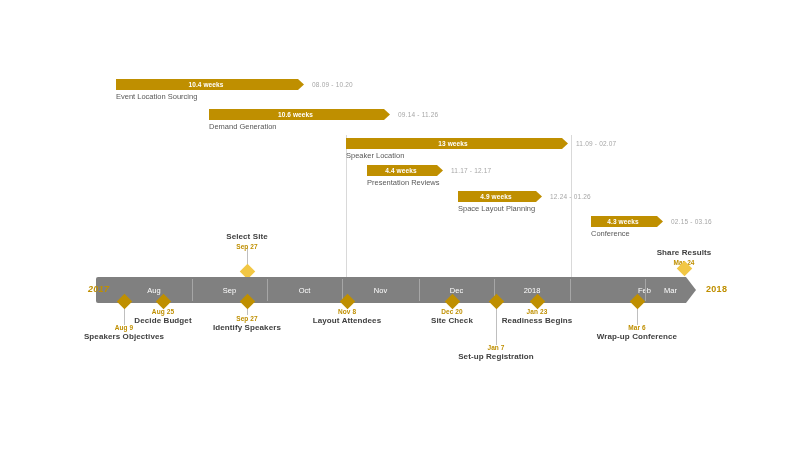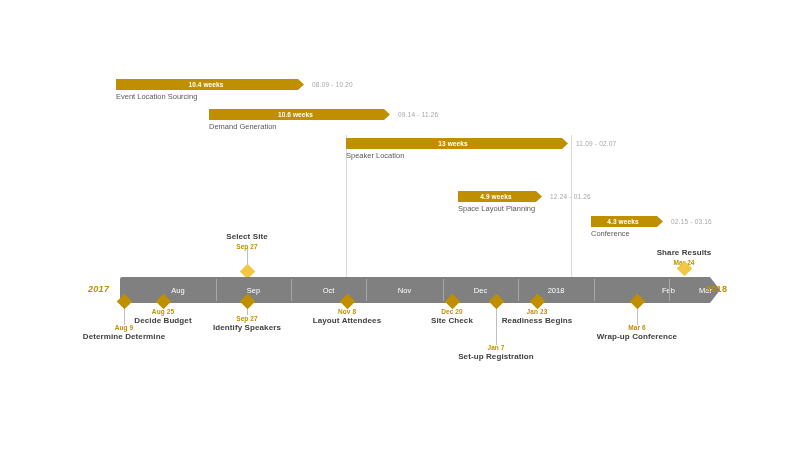--- a/index.html
+++ b/index.html
@@ -81,21 +81,20 @@
     top: 13px;
     font-size: 7.5px;
     color: #595959;
     white-space: nowrap;
   }
 
   
   #axis {
     position: absolute;
     background: #808080;
-    margin-left: 24px;
   }
   #axis::before,
   #axis::after { content: ""; }
   .axis-shape {
     position: absolute;
     left: 0;
     top: 0;
     width: 100%;
     height: 100%;
     background: #808080;
@@ -191,20 +190,28 @@
 
   <div class="task" style="left:346px; top:138px; width:420px;">
     <div class="bar-wrap" style="width:222px;">
       <div class="bar"></div>
       <div class="bar-label">13 weeks</div>
     </div>
     <div class="bar-range" style="left:230px;">11.09 - 02.07</div>
     <div class="task-name">Speaker Location</div>
   </div>
 
+  <div class="task" style="left:367px; top:165px; width:300px;">
+    <div class="bar-wrap" style="width:76px;">
+      <div class="bar"></div>
+      <div class="bar-label">4.4 weeks</div>
+    </div>
+    <div class="bar-range" style="left:84px;">11.17 - 12.17</div>
+    <div class="task-name">Presentation Reviews</div>
+  </div>
 
   <div class="task" style="left:458px; top:191px; width:300px;">
     <div class="bar-wrap" style="width:84px;">
       <div class="bar"></div>
       <div class="bar-label">4.9 weeks</div>
     </div>
     <div class="bar-range" style="left:92px;">12.24 - 01.26</div>
     <div class="task-name">Space Layout Planning</div>
   </div>
 
@@ -241,31 +248,31 @@
     <div class="month" style="left:171px; width:75px;">Oct</div>
     <div class="month-sep" style="left:246px;"></div>
     <div class="month" style="left:246px; width:77px;">Nov</div>
     <div class="month-sep" style="left:323px;"></div>
     <div class="month" style="left:323px; width:75px;">Dec</div>
     <div class="month-sep" style="left:398px;"></div>
     <div class="month" style="left:398px; width:76px;">2018</div>
     <div class="month-sep" style="left:474px;"></div>
     <div class="month" style="left:491px; width:75px;padding-left:20px;">Feb</div>
     <div class="month-sep" style="left:549px;"></div>
-    <div class="month" style="left:548px; width:75px;">Mar</div>
+    <div class="month" style="left:537px; width:75px;">Mar</div>
   </div>
 
   <div class="year-label" style="left:88px; top:284px;font-style:italic;">2017</div>
   <div class="year-label" style="left:706px; top:284px;">2018</div>
 
   <div class="ms-stem" style="left:124px; top:303px; height:22px;"></div>
   <div class="diamond below" style="left:119px; top:296px;"></div>
   <div class="ms-text" style="left:54px; top:323px; width:140px;">
     <div class="ms-date">Aug 9</div>
-    <div class="ms-title">Determine Determine</div>
+    <div class="ms-title">Speakers Objectives</div>
   </div>
 
   <div class="ms-stem" style="left:163px; top:303px; height:6px;"></div>
   <div class="diamond below" style="left:158px; top:296px;"></div>
   <div class="ms-text" style="left:93px; top:307px; width:140px;">
     <div class="ms-date">Aug 25</div>
     <div class="ms-title">Decide Budget</div>
   </div>
 
   <div class="ms-stem" style="left:247px; top:303px; height:12px;"></div>

